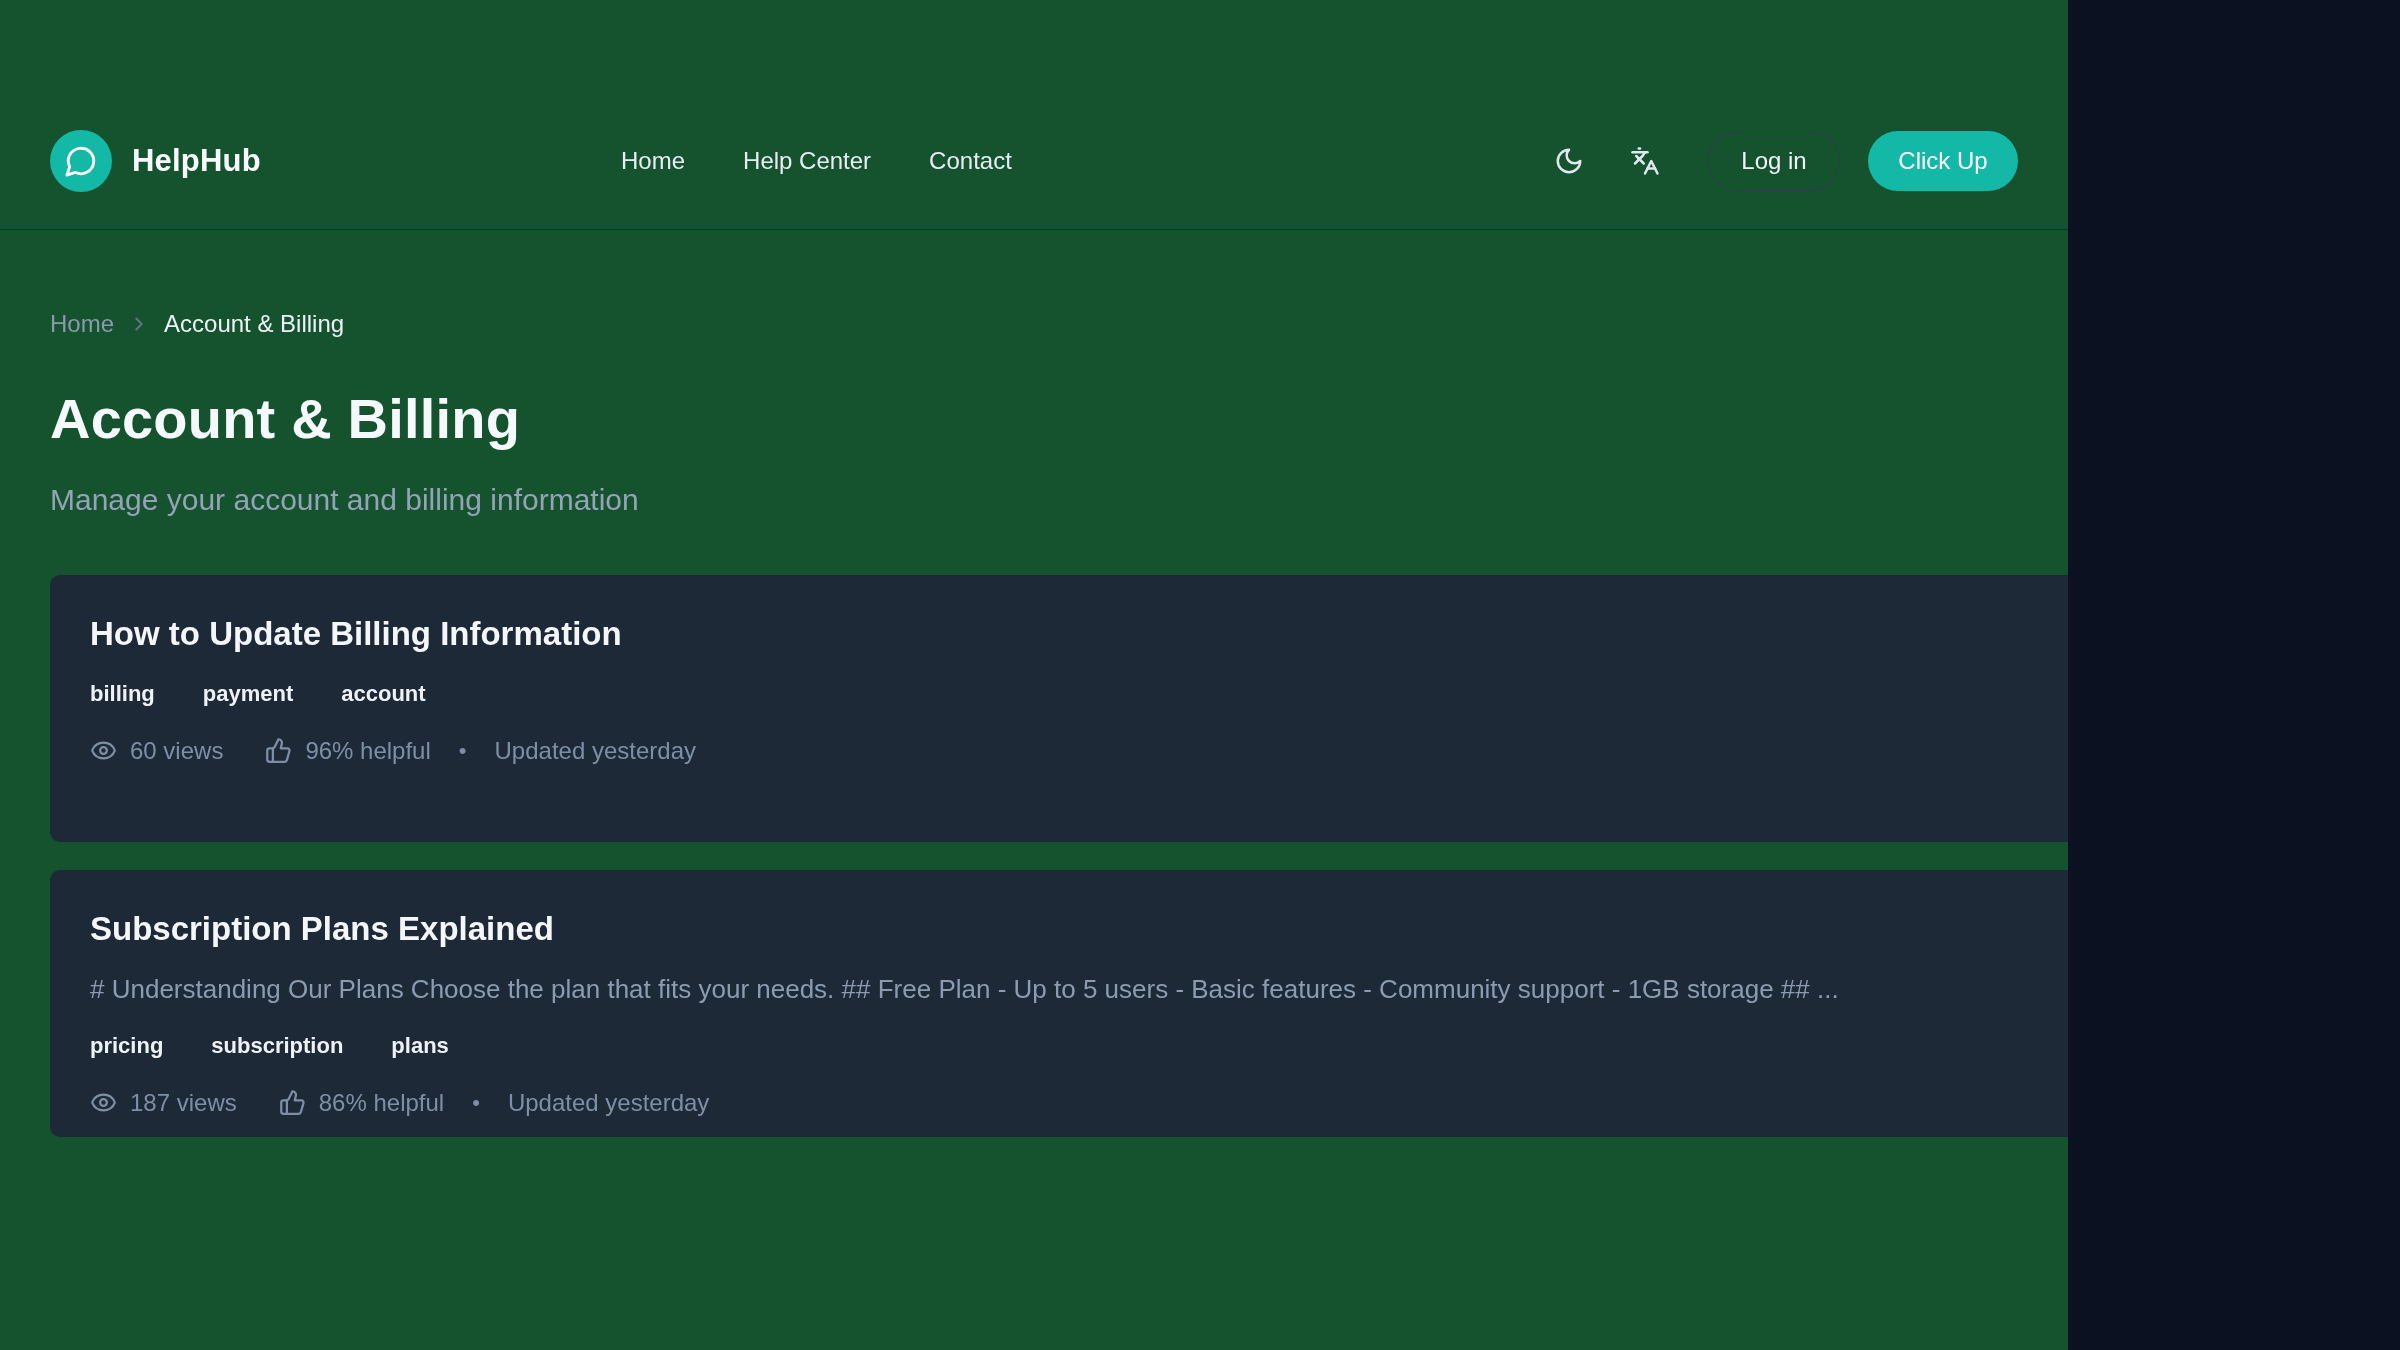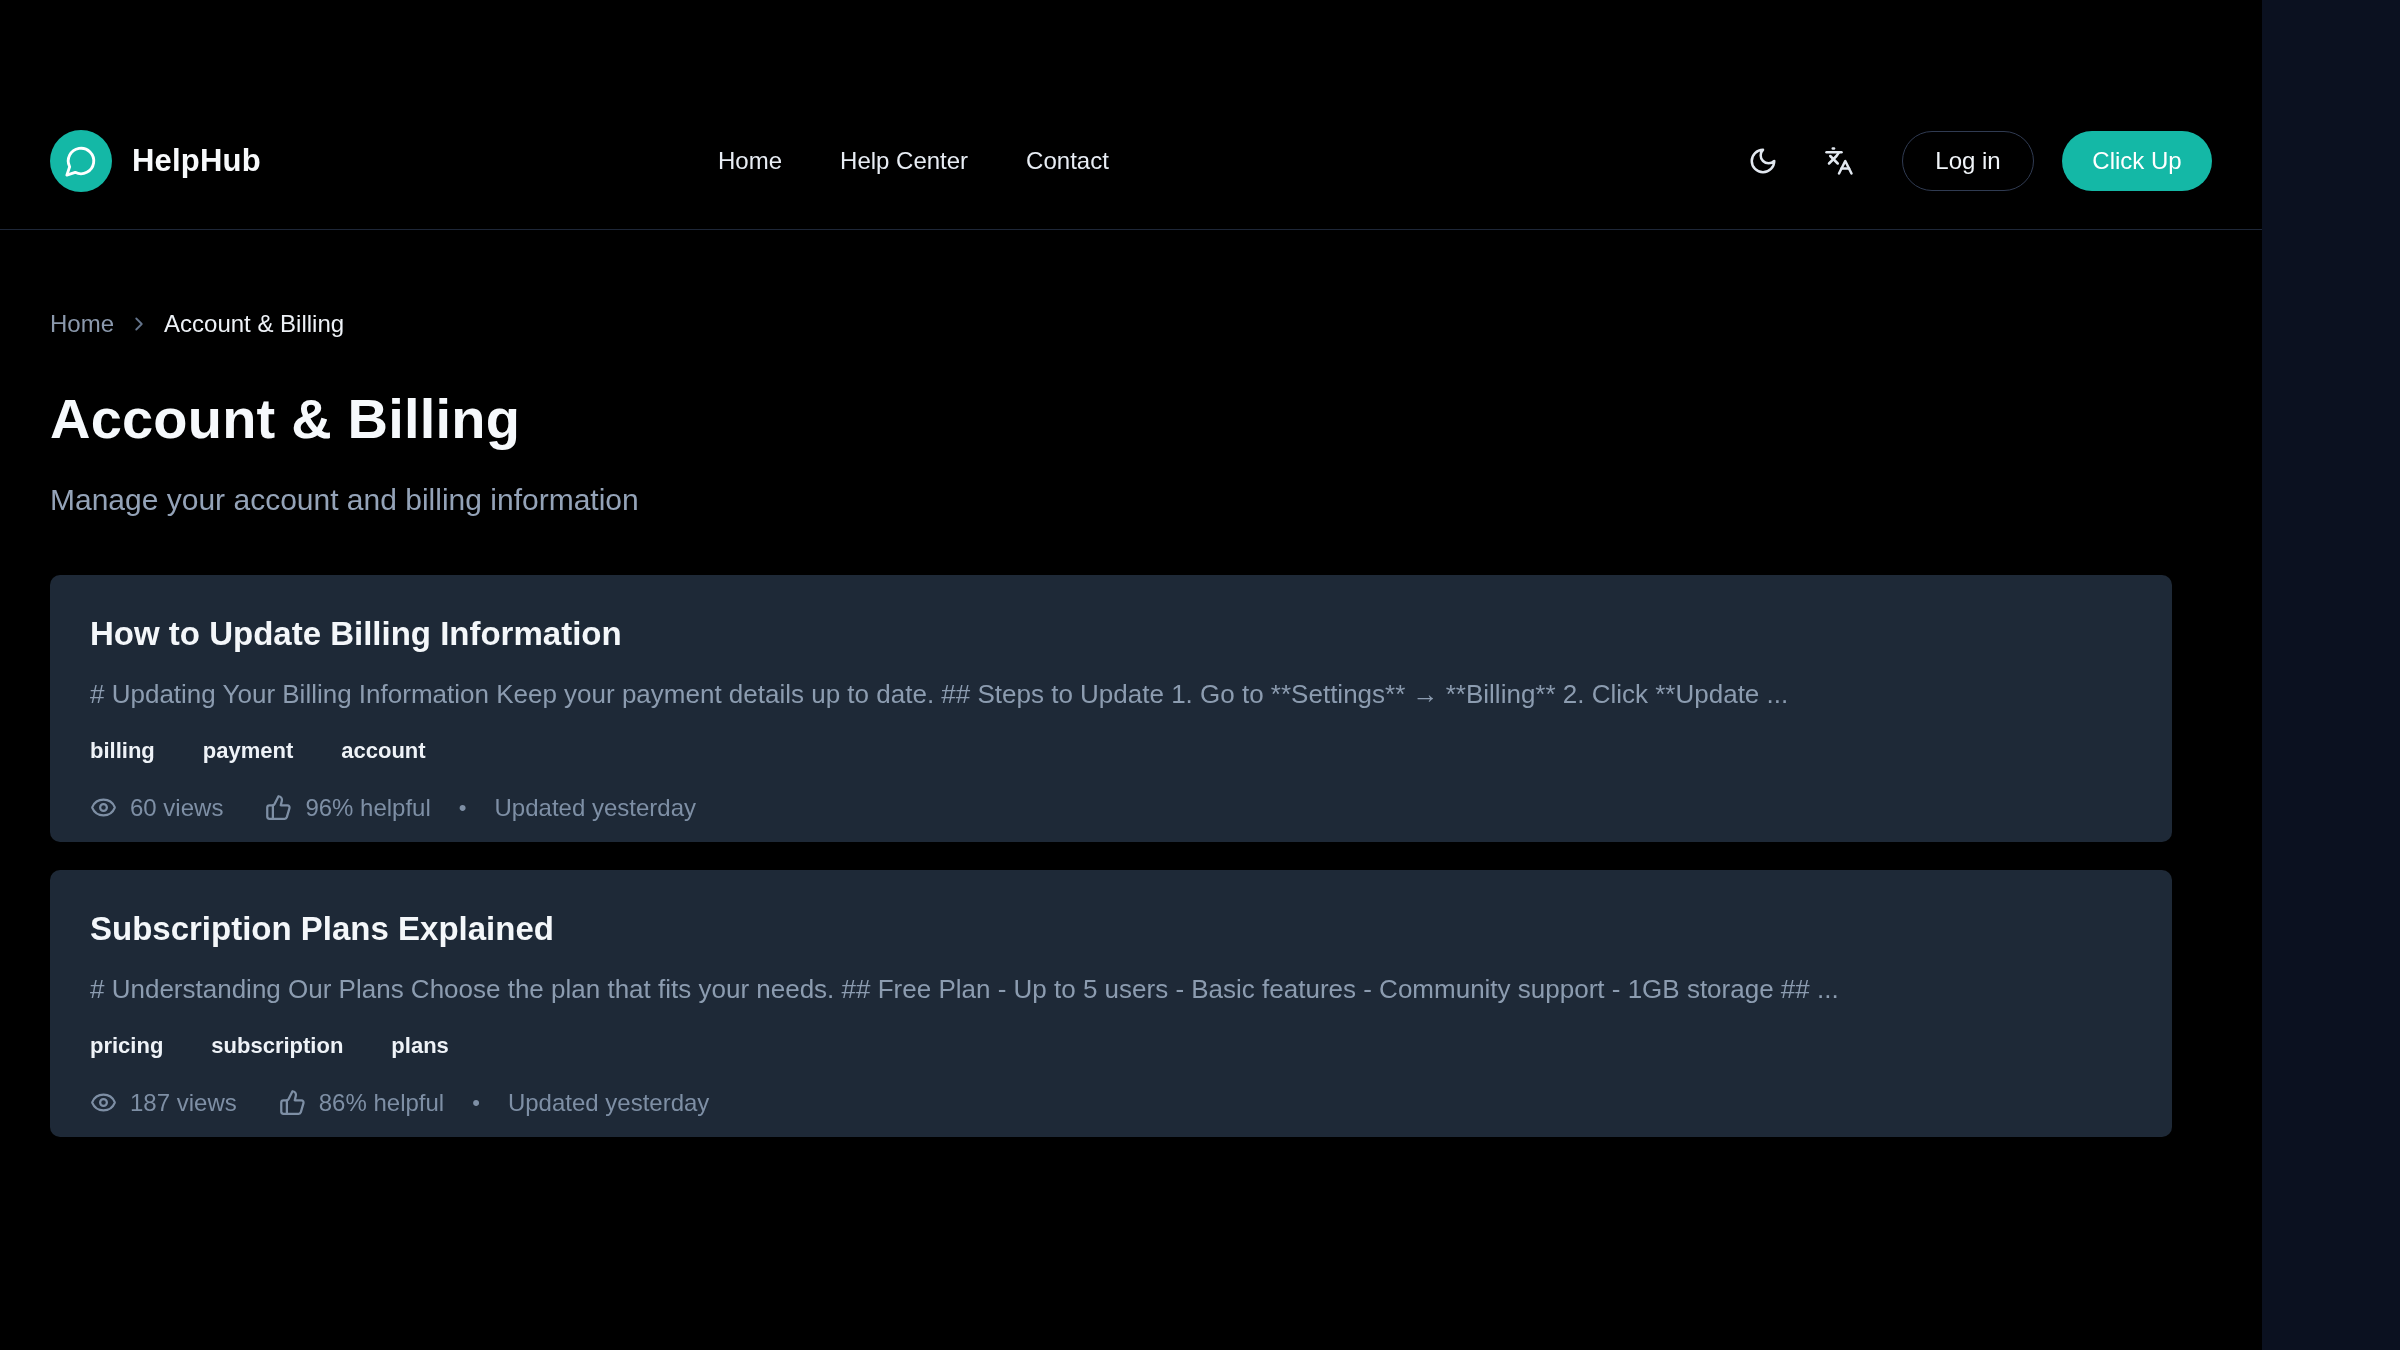--- a/index.html
+++ b/index.html
@@ -1,20 +1,20 @@
 <!DOCTYPE html>
 <html><head>
 <meta charset="utf-8">
 <style>
   * { margin:0; padding:0; box-sizing:border-box; }
   html,body { background:#0b1120; }
   body { font-family:"Liberation Sans","DejaVu Sans",sans-serif; }
   #app {
-    position:relative; width:2262px; height:1350px;
-    background:#000000; overflow:hidden; color:#e2e8f0;
+    position:relative; width:2068px; height:1350px;
+    background:#14532d; overflow:hidden; color:#e2e8f0;
   }
 
   
   .header {
     height:230px; padding:92px 50px 0 50px;
     border-bottom:1px solid #1e2738;
     display:flex; align-items:center;
   }
   .brand { display:flex; align-items:center; gap:20px; cursor:pointer; }
   .brand-logo {
@@ -147,21 +147,20 @@
       <span class="bc-current">Account &amp; Billing</span>
     </div>
 
     <h1 class="page-title">Account &amp; Billing</h1>
     <p class="page-subtitle">Manage your account and billing information</p>
 
     <div class="cards">
 
       <article class="card">
         <h2 class="card-title">How to Update Billing Information</h2>
-        <p class="card-excerpt"># Updating Your Billing Information Keep your payment details up to date. ## Steps to Update 1. Go to **Settings** → **Billing** 2. Click **Update ...</p>
         <div class="card-tags">
           <span class="tag">billing</span>
           <span class="tag">payment</span>
           <span class="tag">account</span>
         </div>
         <div class="card-meta">
           <span class="meta-item">
             <svg class="stroke-icon" viewBox="0 0 24 24">
               <path d="M2.06 12.35a1 1 0 0 1 0-.7 10.75 10.75 0 0 1 19.88 0 1 1 0 0 1 0 .7 10.75 10.75 0 0 1-19.88 0Z"></path>
                 <circle cx="12" cy="12" r="3"></circle>

